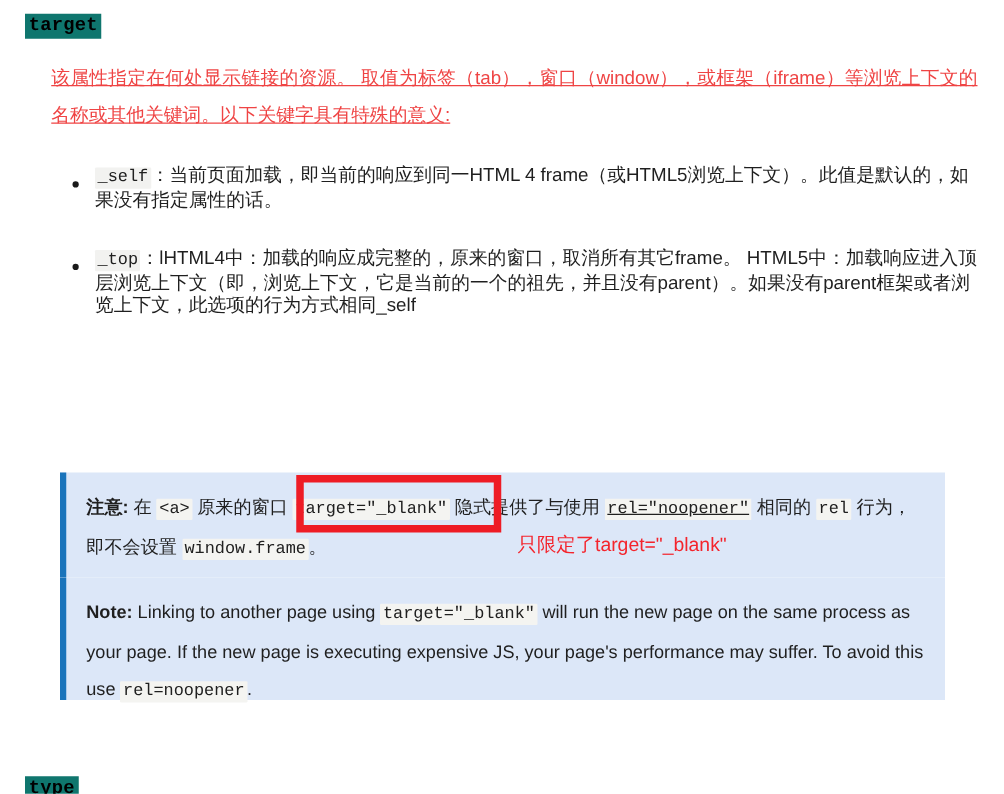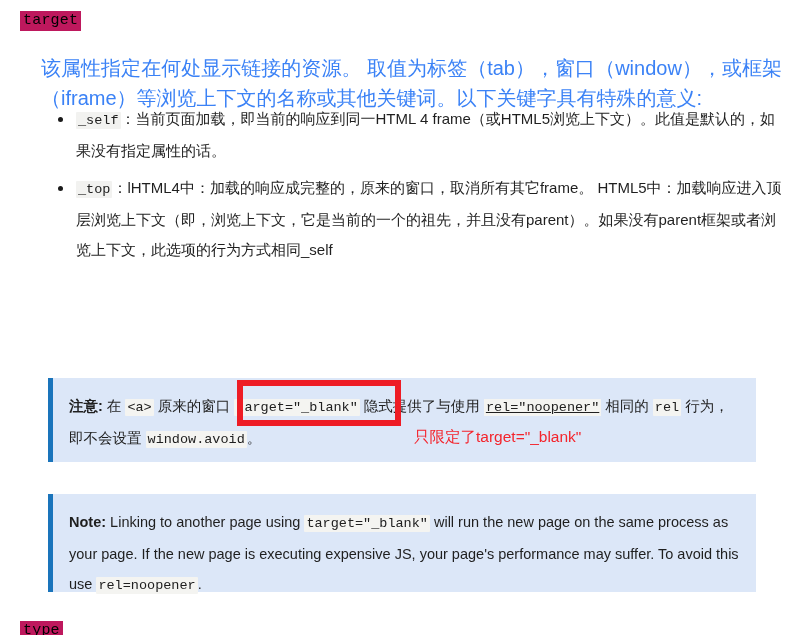--- a/index.html
+++ b/index.html
@@ -19,61 +19,63 @@
   .page {
     position: relative;
     width: 803px;
     height: 635px;
   }
 
   
   .code-heading {
     position: absolute;
     font-family: "Liberation Mono", "DejaVu Sans Mono", monospace;
-    font-weight: normal;
+    font-weight: bold;
     font-size: 15px;
     color: #000000;
-    background: #be185d;
+    background: #0f766e;
     padding: 1px 3px;
     letter-spacing: 0.2px;
     line-height: 18px;
     white-space: nowrap;
   }
   #heading-target { left: 20px; top: 11px; }
   #heading-type   { left: 20px; top: 621px; }
 
   
   .intro {
     position: absolute;
     left: 41px;
     top: 33px;
     width: 741px;
-    font-size: 20px;
+    font-size: 15px;
     line-height: 30px;
-    color: #3b82f6;
+    color: #ef4444;
     text-align: justify;
+    text-decoration: underline;
   }
 
   
   .bullets {
     position: absolute;
     left: 41px;
     top: 104px;
     width: 741px;
     margin: 0;
     padding: 0;
     list-style: none;
   }
   .bullets li {
     position: relative;
     padding-left: 35px;
     font-size: 15px;
-    line-height: 30px;
+    line-height: 18px;
     color: #1f1f1f;
     margin-bottom: 7px;
+    margin-top: 28px;
   }
   .bullets li .dot {
     position: absolute;
     left: 17px;
     top: 13px;
     width: 5px;
     height: 5px;
     border-radius: 50%;
     background: #1a1a1a;
   }
@@ -105,21 +107,21 @@
     width: 708px;
     background: #dce7f8;
     border-left: 5px solid #1a74bb;
     box-sizing: border-box;
     padding: 13px 14px 13px 16px;
     font-size: 14.5px;
     line-height: 30px;
     color: #1f1f1f;
   }
   #note-cn { top: 378px; height: 84px; }
-  #note-en { top: 494px; height: 98px; }
+  #note-en { top: 462px; height: 98px; }
 
   .note b { font-weight: bold; }
 
   
   .note code, .note .code-link { background: #f4f4f1; }
 
   
   #red-box {
     position: absolute;
     left: 237px;
@@ -173,21 +175,21 @@
 
 
     <li>
       <span class="dot"></span>
       <code>_top</code><span>：lHTML4中：加载的响应成完整的，原来的窗口，取消所有其它frame。 HTML5中：加载响应进入顶层浏览上下文（即，浏览上下文，它是当前的一个的祖先，并且没有parent）。如果没有parent框架或者浏览上下文，此选项的行为方式相同_self</span>
     </li>
 
   </ul>
 
   <div class="note" id="note-cn">
-    <b>注意:</b><span> 在 </span><code>&lt;a&gt;</code><span> 原来的窗口 </span><code>target="_blank"</code><span> 隐式提供了与使用 </span><a class="code-link" href="#">rel="noopener"</a><span> 相同的 </span><code>rel</code><span> 行为，即不会设置 </span><code>window.avoid</code><span>。</span>
+    <b>注意:</b><span> 在 </span><code>&lt;a&gt;</code><span> 原来的窗口 </span><code>target="_blank"</code><span> 隐式提供了与使用 </span><a class="code-link" href="#">rel="noopener"</a><span> 相同的 </span><code>rel</code><span> 行为，即不会设置 </span><code>window.frame</code><span>。</span>
   </div>
 
   <div class="note" id="note-en">
     <b>Note:</b><span> Linking to another page using </span><code>target="_blank"</code><span> will run the new page on the same process as your page. If the new page is executing expensive JS, your page's performance may suffer. To avoid this use </span><code>rel=noopener</code><span>.</span>
   </div>
 
   <div id="red-box"></div>
 
   <div id="red-note">只限定了target="_blank"</div>
 

